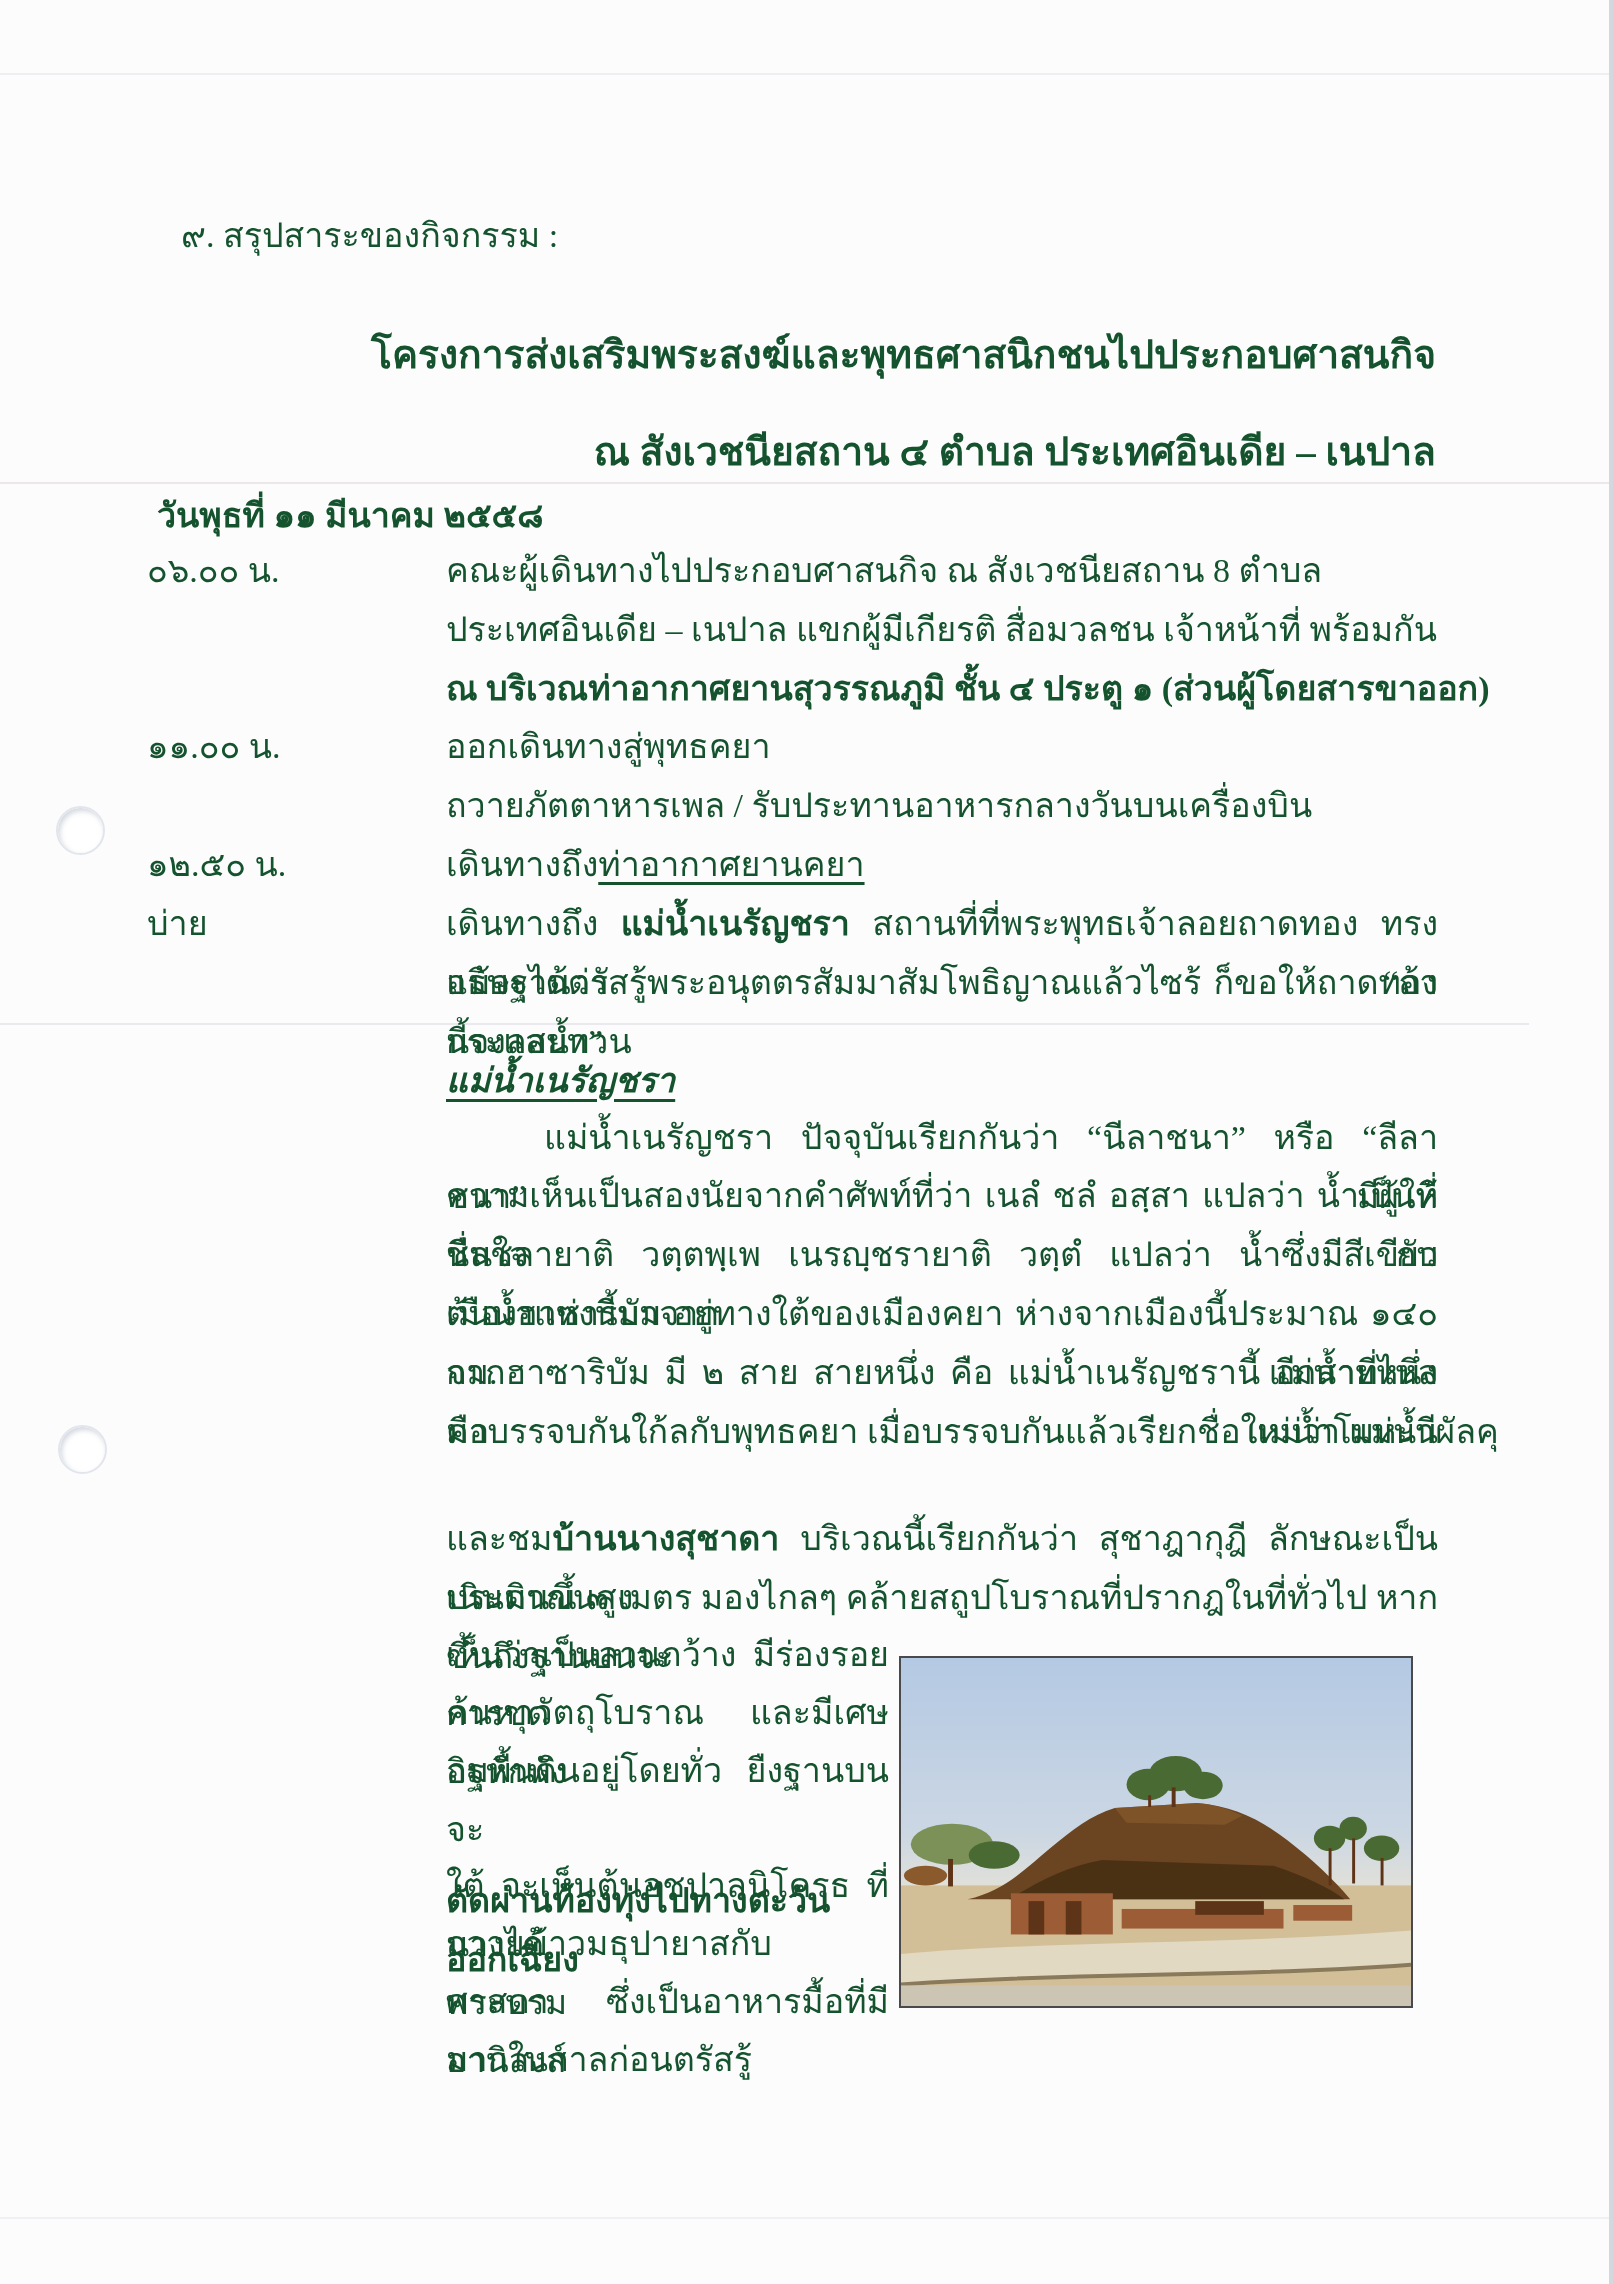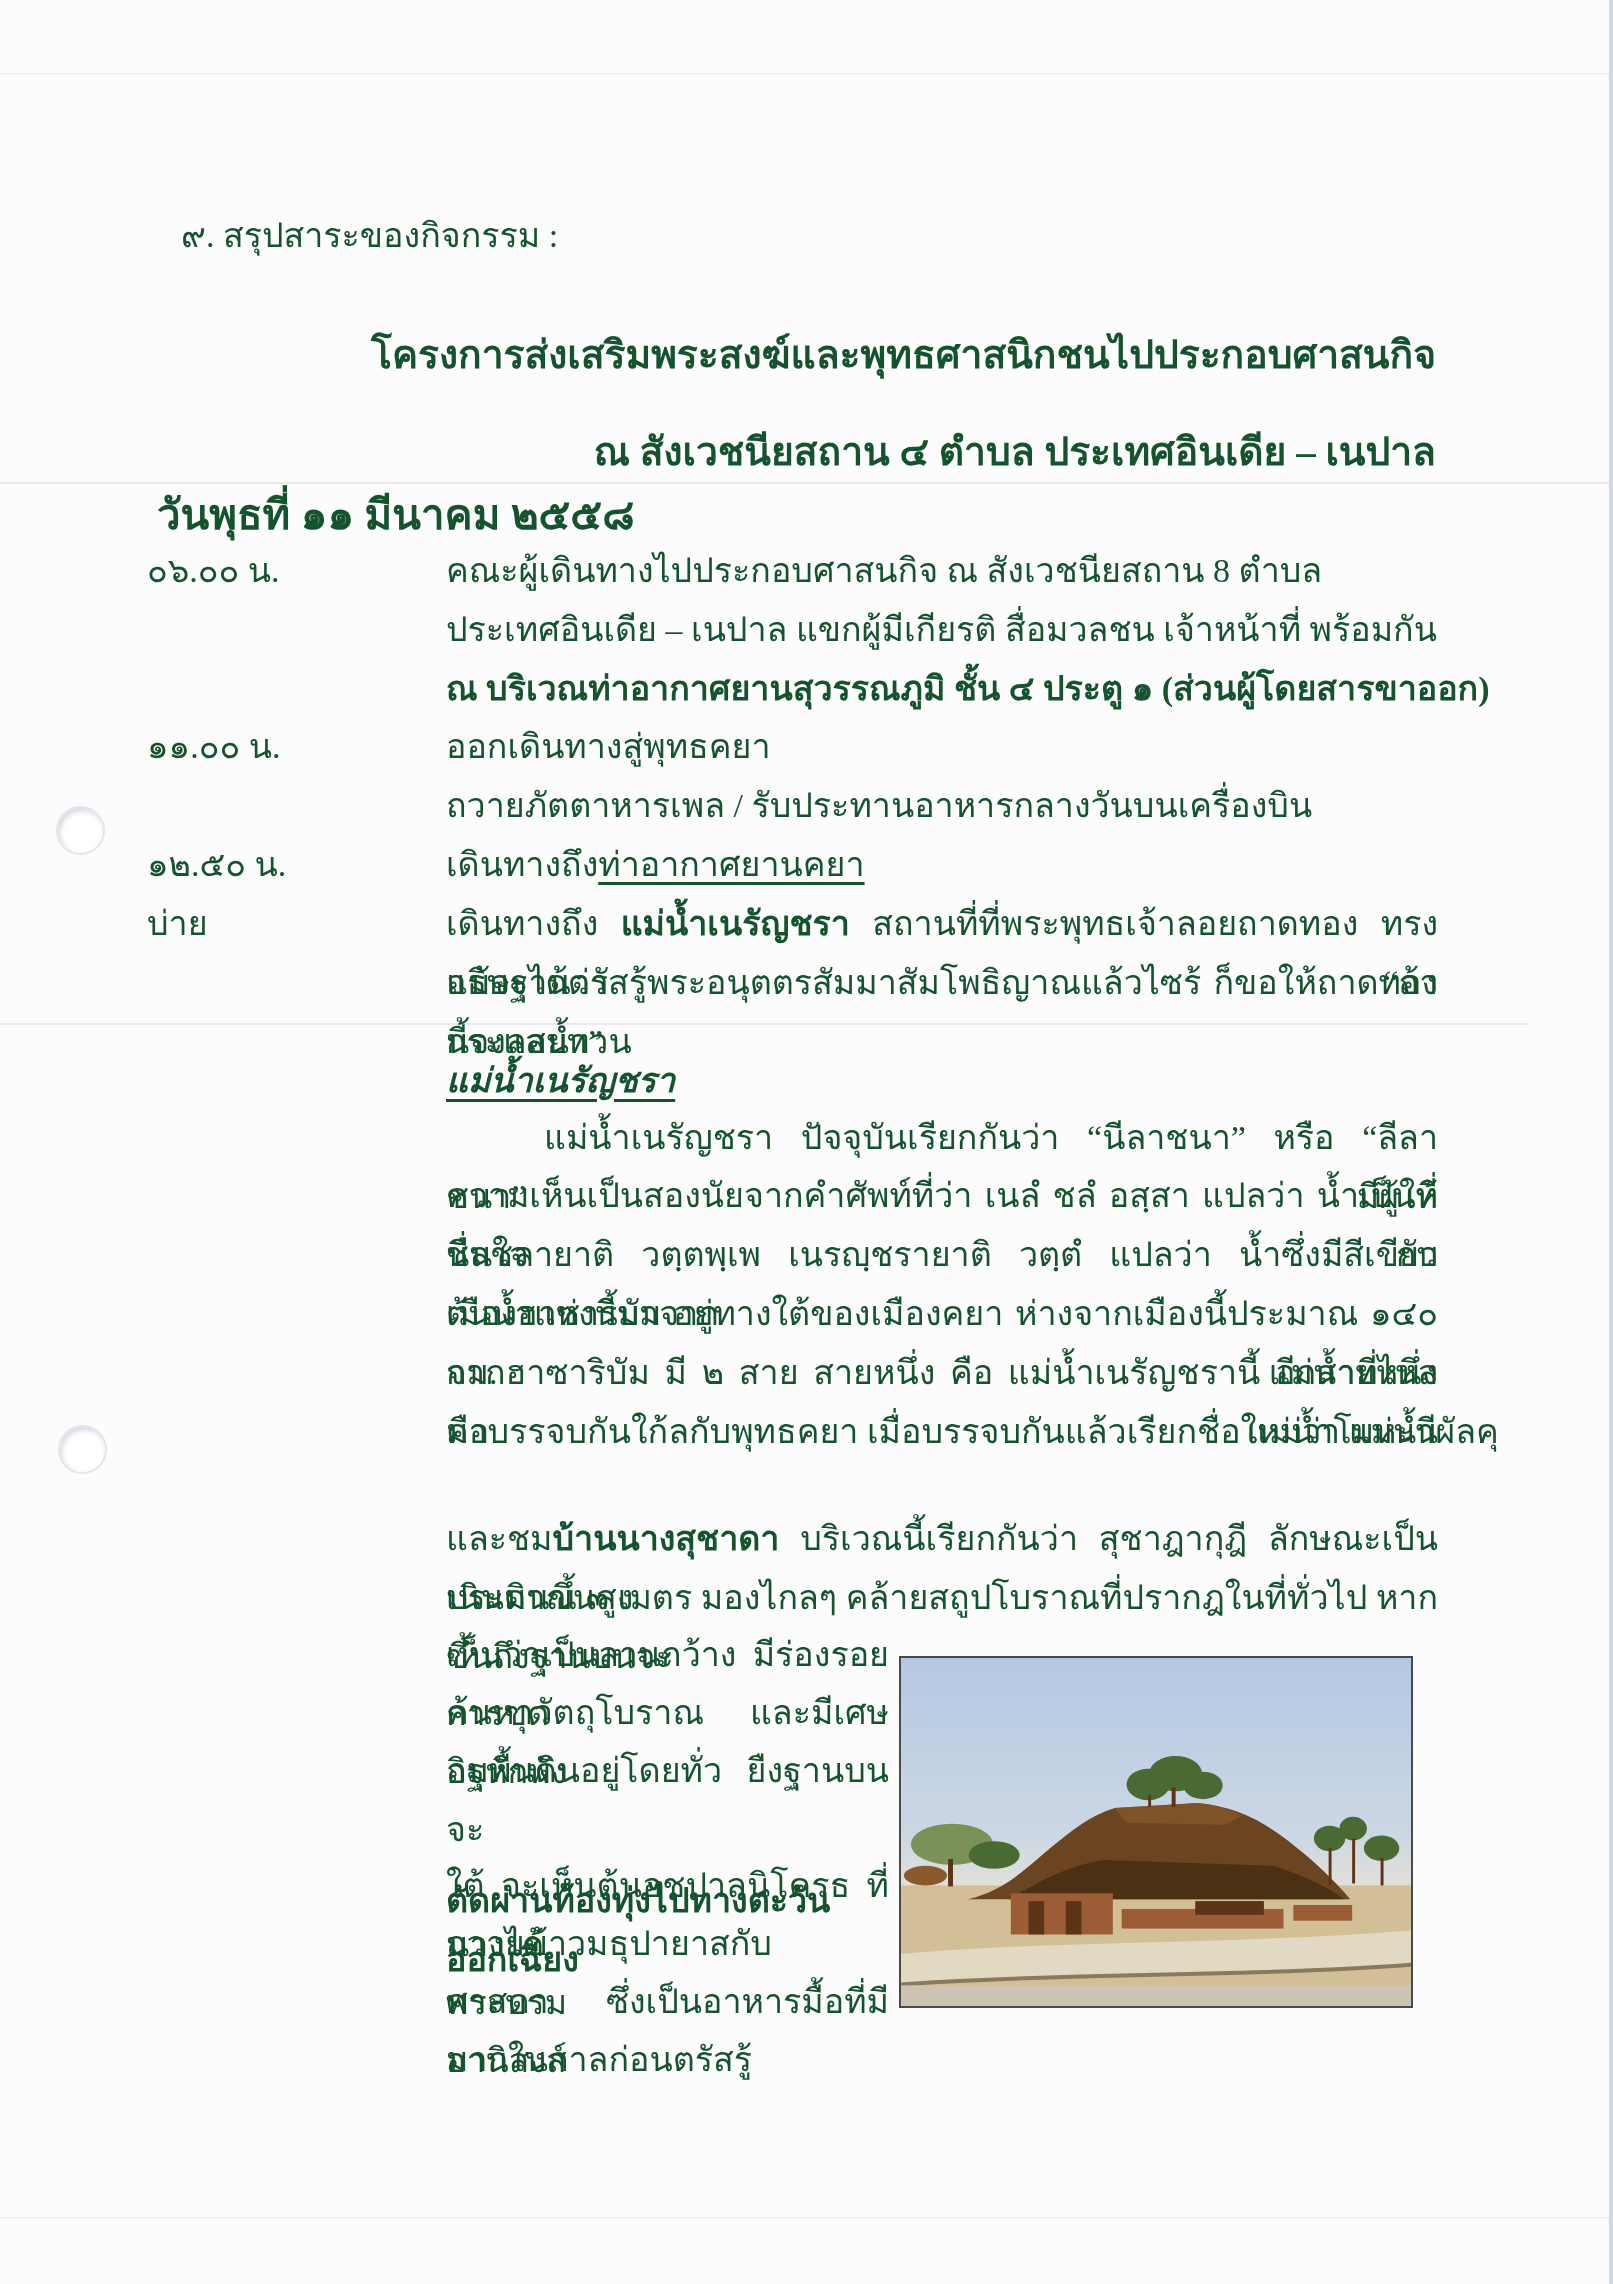--- a/index.html
+++ b/index.html
@@ -21,21 +21,21 @@
   .hole{
     position:absolute;width:45px;height:45px;border-radius:50%;
     background:#ffffff;
     border:2.9px solid #e2e6ec;
     box-shadow:inset 2px 2.9px 4.9px rgba(176,184,196,.55);
   }
   #title,#subtitle{
     position:absolute;left:147px;width:1289px;text-align:right;
     font-size:39px;font-weight:700;line-height:63px;white-space:nowrap;
   }
-  #schedule-date{position:absolute;left:157px;top:486px;font-size:42px;line-height:59px;font-weight:700;white-space:nowrap;}
+  #schedule-date{position:absolute;left:157px;top:486px;font-size:34px;line-height:59px;font-weight:700;white-space:nowrap;}
   .srow{position:absolute;left:147px;width:1304px;height:59px;}
   .srow .time{position:absolute;left:0;top:0;font-size:34px;line-height:59px;white-space:nowrap;}
   .srow .rowtext{position:absolute;left:299px;top:0;width:992px;font-size:34px;line-height:59px;}
   .nowrap{white-space:nowrap;}
   #river-heading{
     position:absolute;left:446px;top:1051px;font-size:34px;line-height:59px;
     font-weight:700;font-style:italic;text-decoration:underline;text-underline-offset:6.9px;white-space:nowrap;
   }
   .paraline{position:absolute;left:446px;width:992px;}
   .colline{position:absolute;left:446px;width:443px;}

